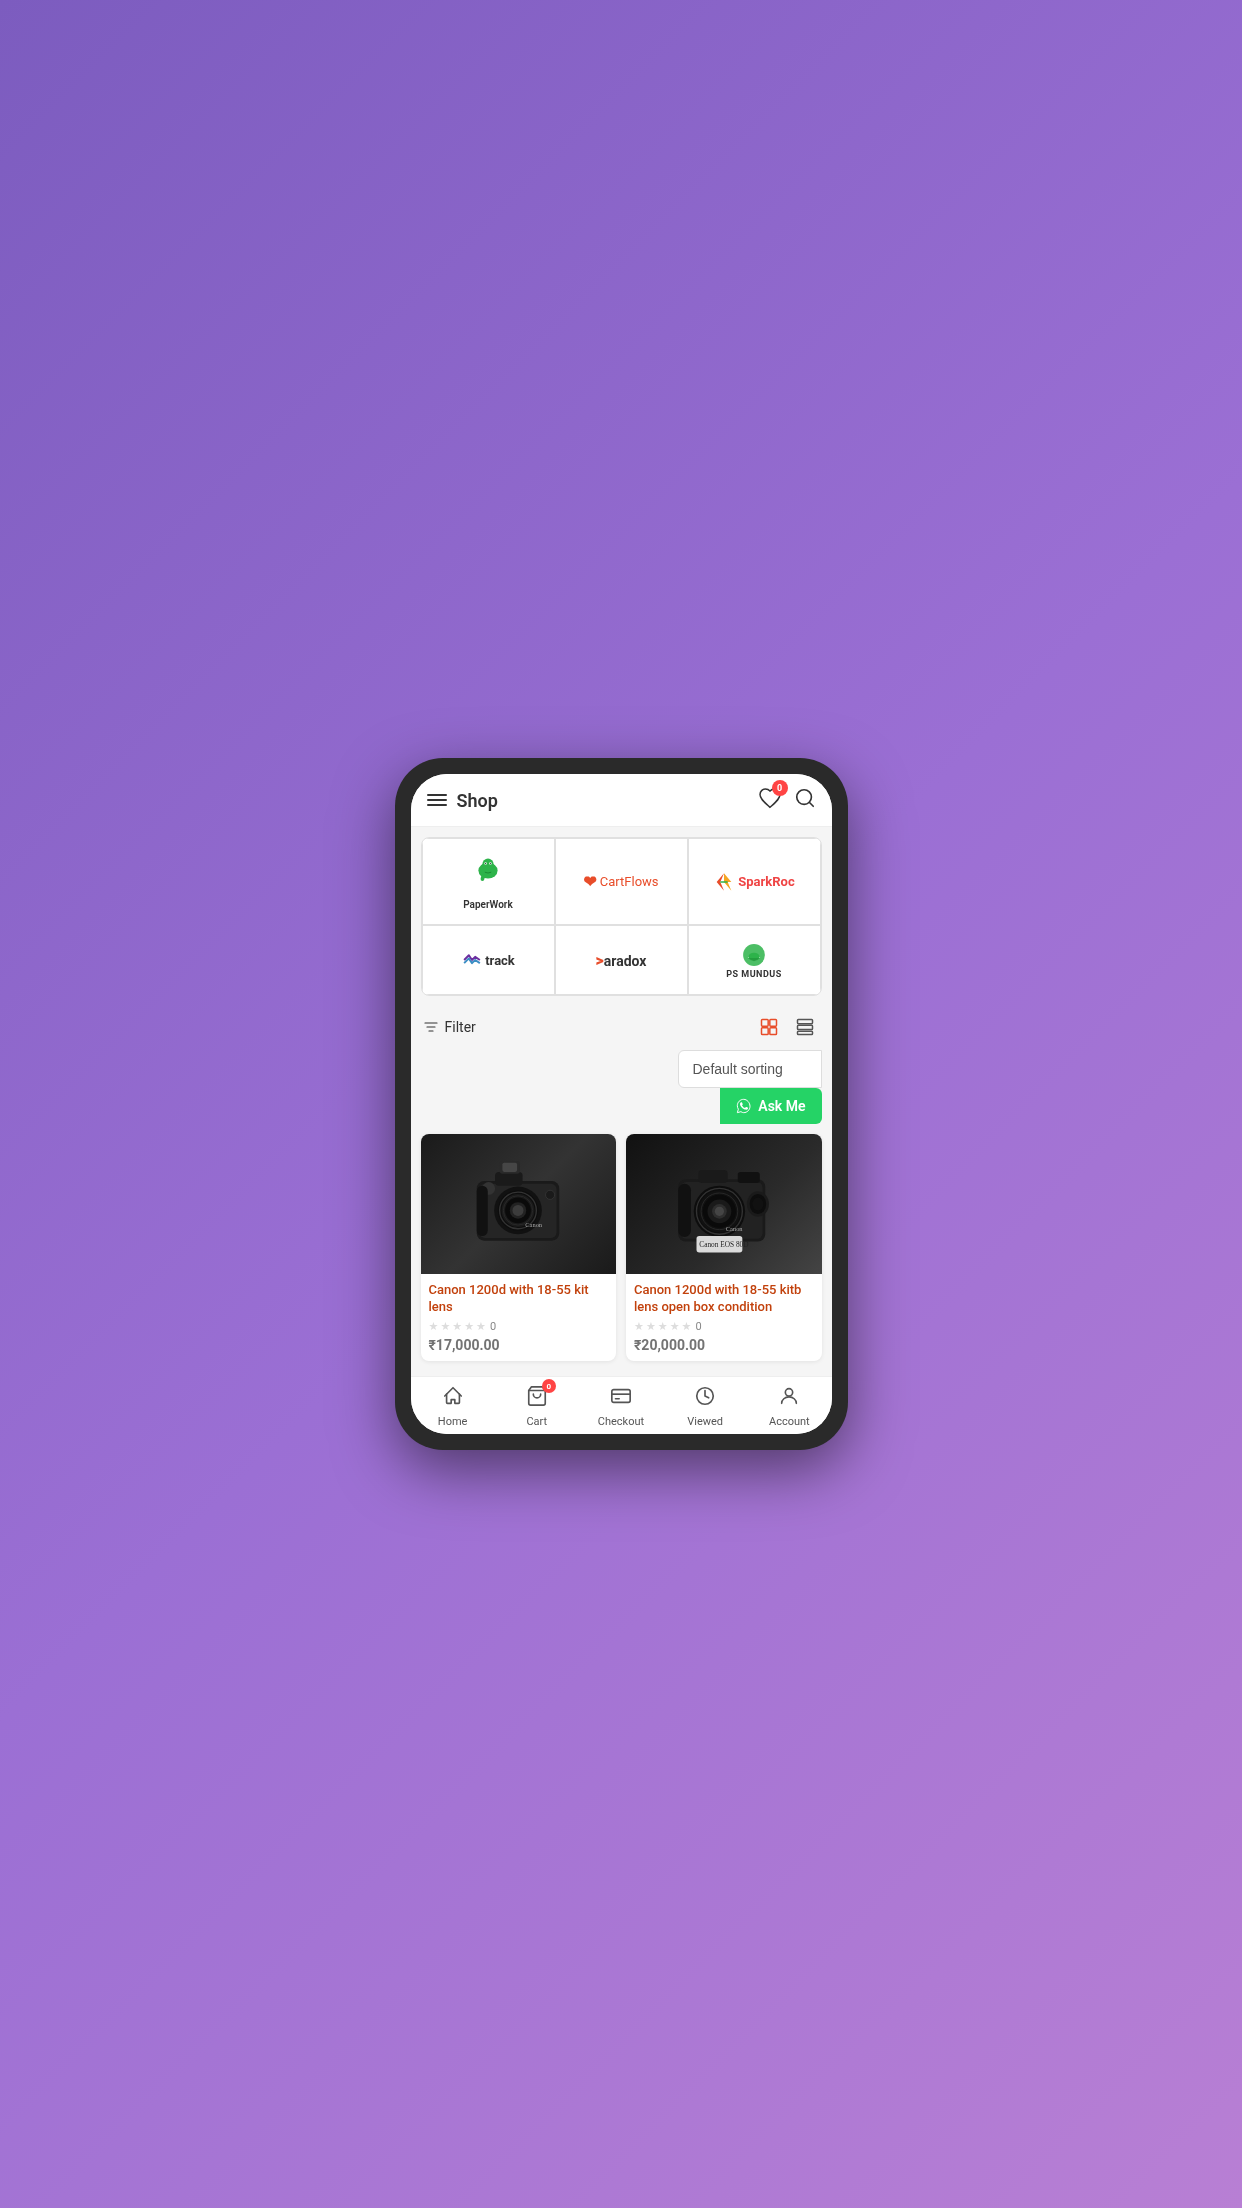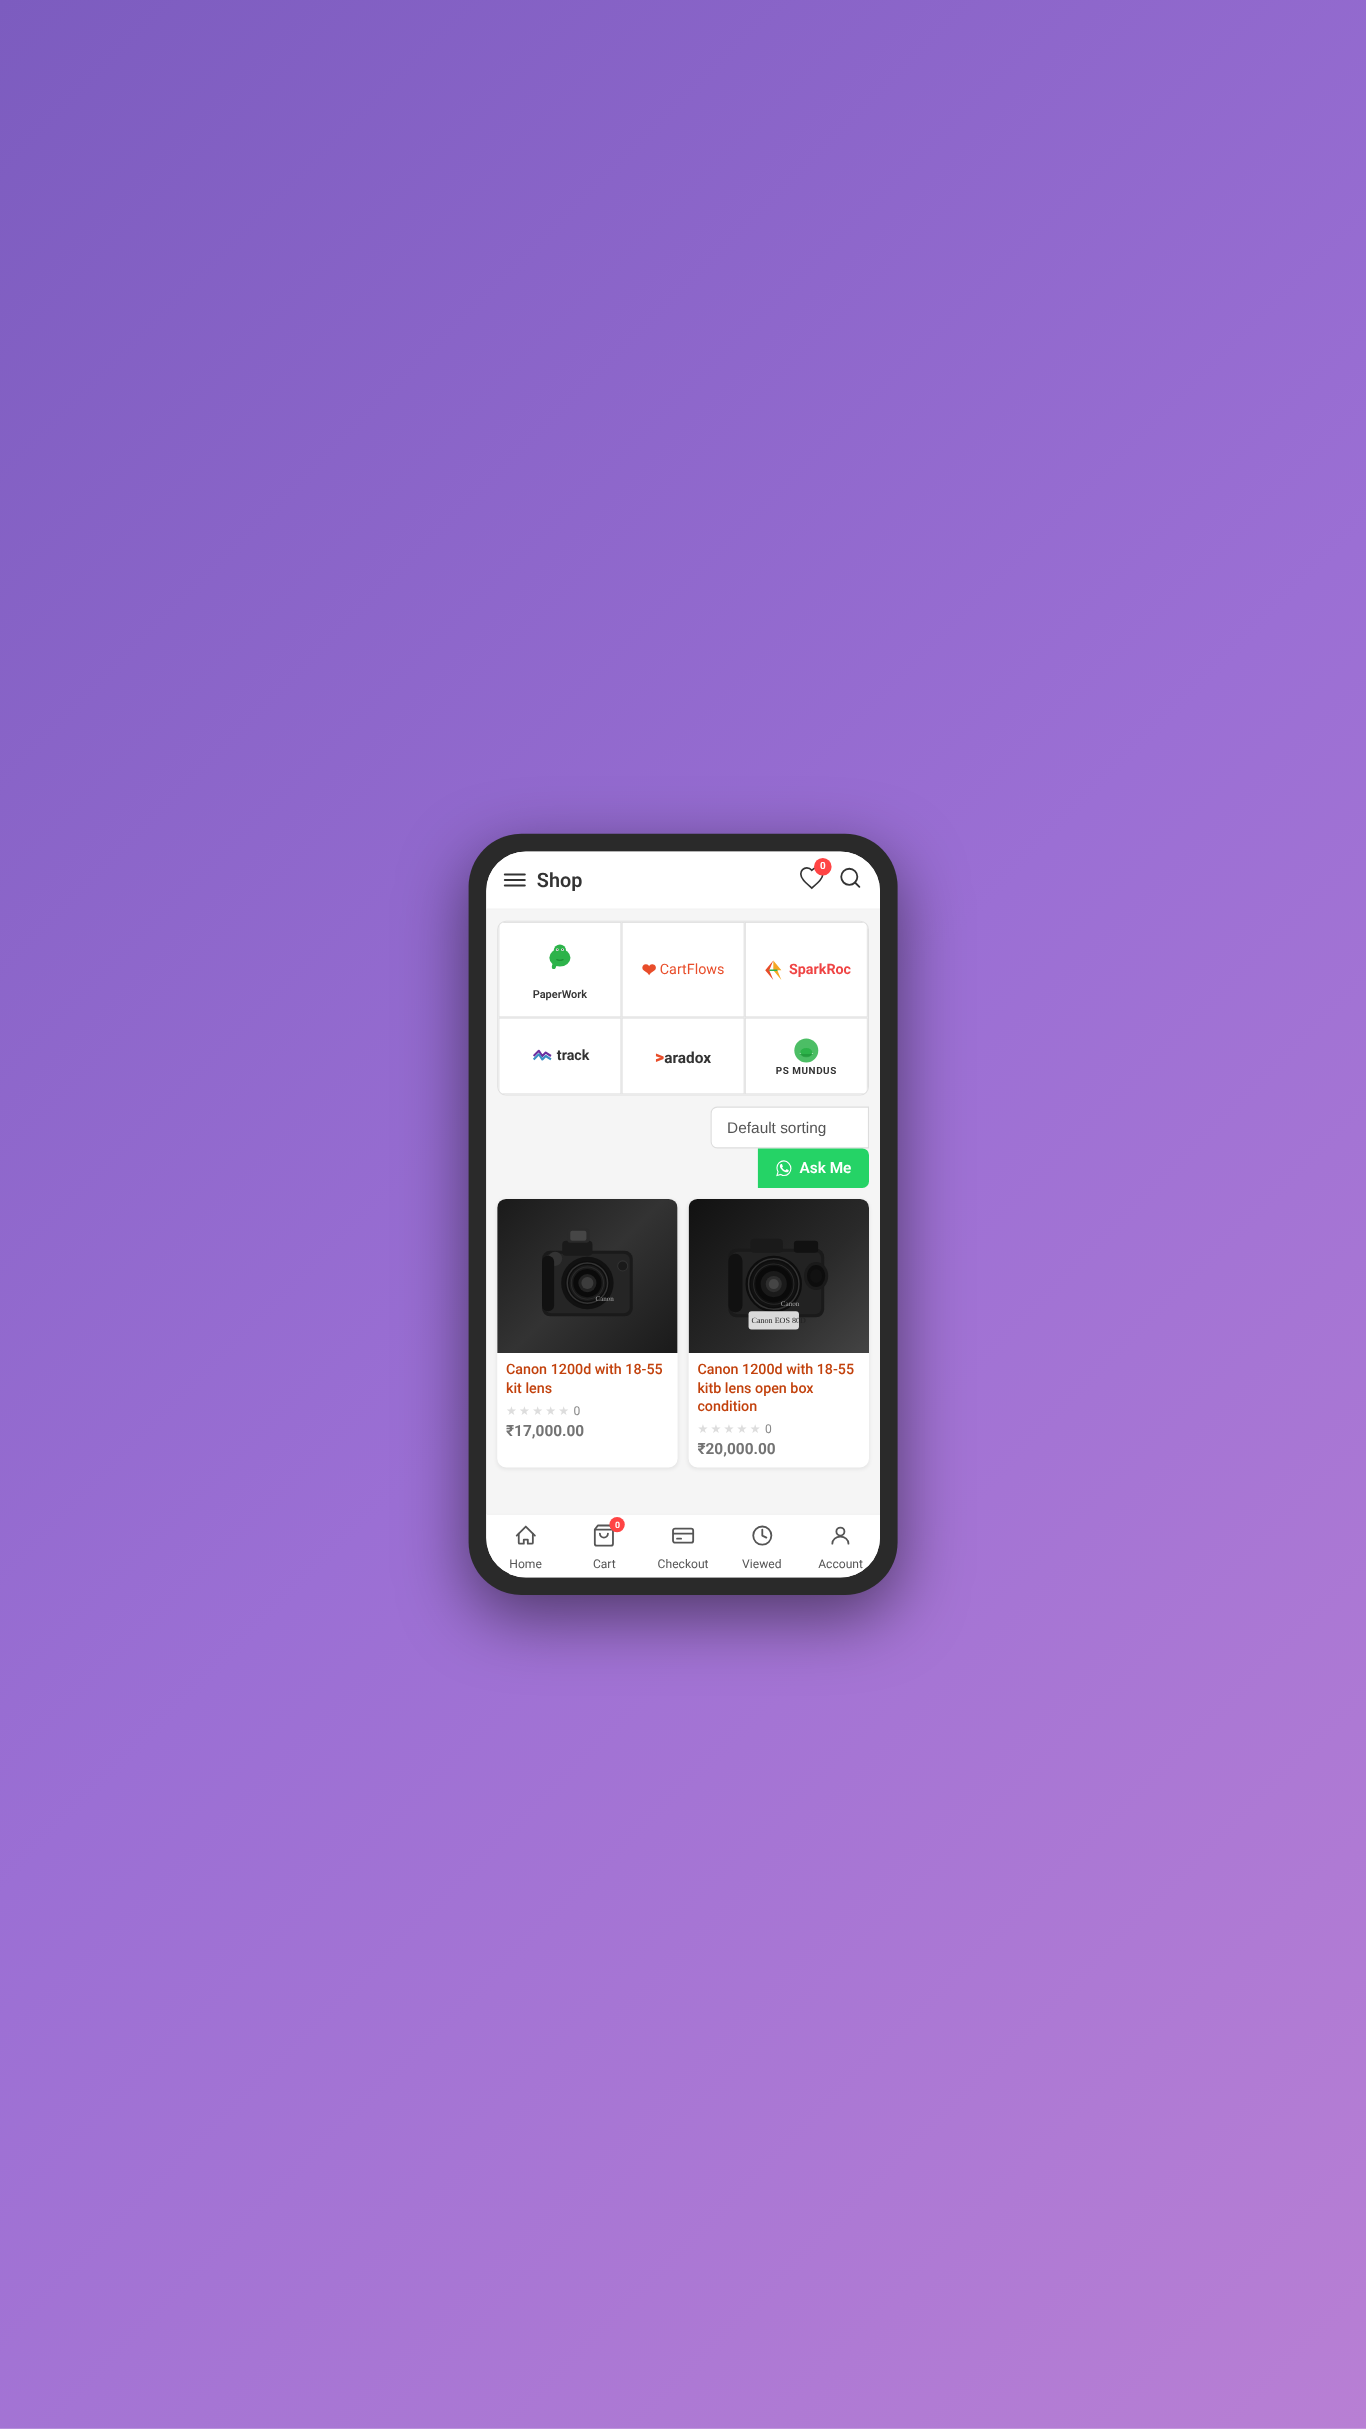--- a/index.html
+++ b/index.html
@@ -6,21 +6,21 @@
     * { box-sizing: border-box; margin: 0; padding: 0; }
     body {
       background: linear-gradient(135deg, #7c5cbf 0%, #9b6fd4 50%, #b87fd4 100%);
       display: flex;
       justify-content: center;
       align-items: center;
       min-height: 100vh;
       font-family: -apple-system, BlinkMacSystemFont, 'Segoe UI', Roboto, sans-serif;
     }
     .phone-frame {
-      width: 390px;
+      width: 453px;
       min-height: 690px;
       background: #2a2a2a;
       border-radius: 48px;
       padding: 16px;
       box-shadow: 0 20px 60px rgba(0,0,0,0.5);
       position: relative;
     }
     .phone-screen {
       background: #f5f5f5;
       border-radius: 36px;
@@ -423,20 +423,45 @@
                 <ellipse cx="18" cy="20" rx="7" ry="5" fill="#2db34a"></ellipse>
                 <path d="M10 22 Q18 30 26 22" fill="#1a8a32" opacity="0.5"></path>
               </svg>
               <span style="font-size:9px;font-weight:700;color:#333;letter-spacing:0.5px;">PS MUNDUS</span>
             </div>
           </div>
         </div>
       </div>
 
 
+      <div class="filter-row">
+        <div class="filter-btn">
+          <svg width="16" height="16" viewBox="0 0 24 24" fill="none">
+            <path d="M3 6h18M6 12h12M9 18h6" stroke="#333" stroke-width="1.8" stroke-linecap="round"></path>
+          </svg>
+          <span>Filter</span>
+        </div>
+        <div class="view-icons">
+          <div class="view-icon active">
+            <svg width="20" height="20" viewBox="0 0 24 24">
+              <rect x="3" y="3" width="8" height="8" fill="none" stroke="#e84d2a" stroke-width="1.8" rx="1"></rect>
+              <rect x="13" y="3" width="8" height="8" fill="none" stroke="#e84d2a" stroke-width="1.8" rx="1"></rect>
+              <rect x="3" y="13" width="8" height="8" fill="none" stroke="#e84d2a" stroke-width="1.8" rx="1"></rect>
+              <rect x="13" y="13" width="8" height="8" fill="none" stroke="#e84d2a" stroke-width="1.8" rx="1"></rect>
+            </svg>
+          </div>
+          <div class="view-icon">
+            <svg width="20" height="20" viewBox="0 0 24 24">
+              <rect x="3" y="3" width="18" height="5" fill="none" stroke="#555" stroke-width="1.8" rx="1"></rect>
+              <rect x="3" y="10" width="18" height="5" fill="none" stroke="#555" stroke-width="1.8" rx="1"></rect>
+              <rect x="3" y="17" width="18" height="4" fill="none" stroke="#555" stroke-width="1.8" rx="1"></rect>
+            </svg>
+          </div>
+        </div>
+      </div>
 
       <div class="sort-row">
         <select class="sort-select">
           <option>Default sorting</option>
           <option>Price: Low to High</option>
           <option>Price: High to Low</option>
           <option>Newest First</option>
         </select>
         <div class="ask-me-btn">
           <svg width="16" height="16" viewBox="0 0 24 24" fill="white">

